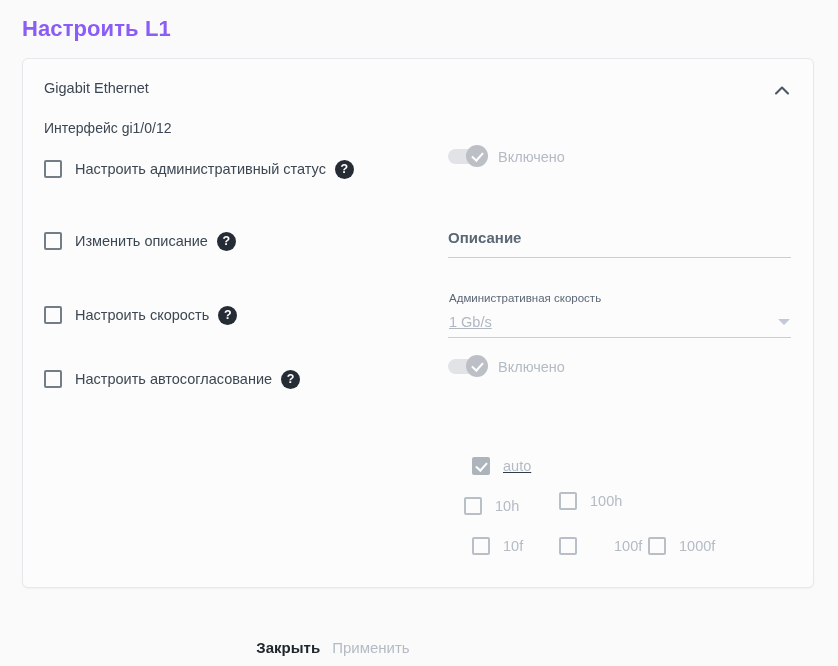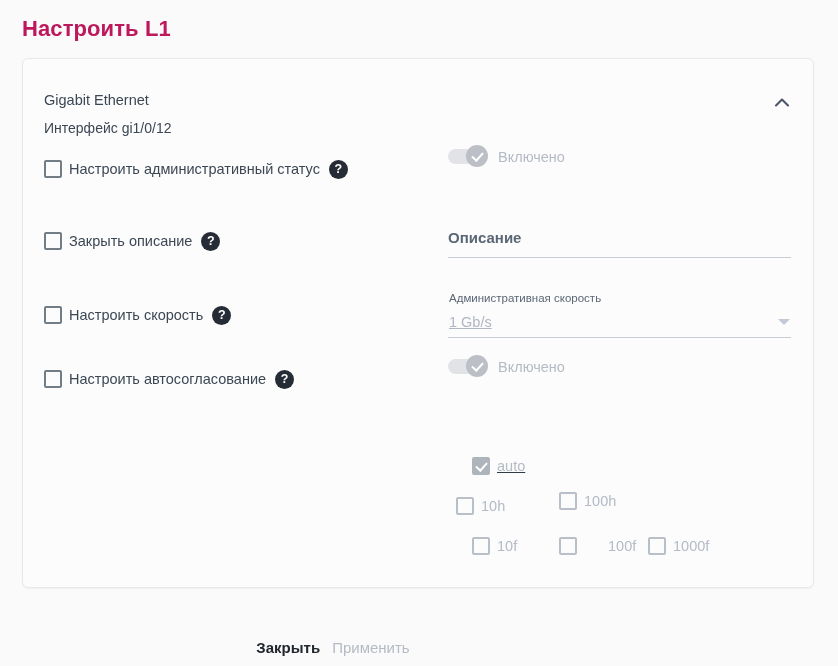--- a/index.html
+++ b/index.html
@@ -16,41 +16,41 @@
     overflow: hidden;
     position: relative;
   }
 
   .page-title {
     position: absolute;
     left: 22px;
     top: 16px;
     font-size: 22px;
     font-weight: 600;
-    color: #be185d;
+    color: #8b5cf6;
     letter-spacing: 0.1px;
   }
 
   .card {
     position: absolute;
     left: 22px;
     top: 58px;
     width: 792px;
     height: 530px;
     background: #fcfcfd;
     border: 1px solid #e6e8eb;
     border-radius: 6px;
     box-sizing: border-box;
     box-shadow: 0 1px 2px rgba(0,0,0,0.04);
   }
 
   .card-header {
     position: absolute;
     left: 0;
-    top: 16px;
+    top: 4px;
     width: 100%;
     height: 54px;
     box-sizing: border-box;
   }
   .card-header-title {
     position: absolute;
     left: 21px;
     top: 17px;
     font-size: 14.5px;
     color: #3c4753;
@@ -122,21 +122,21 @@
     left: 4px;
     top: 1px;
     width: 5px;
     height: 9px;
     border: solid #ffffff;
     border-width: 0 2px 2px 0;
     transform: rotate(42deg);
   }
 
   .cb-label {
-    margin-left: 7px;
+    margin-left: 13px;
     font-size: 14.5px;
     color: #3c4753;
     white-space: nowrap;
   }
   .cb-label.muted {
     color: #b4bbc4;
   }
 
   
   .help-icon {
@@ -311,21 +311,21 @@
             <span class="knob"></span>
           </span>
         <span class="toggle-label">Включено</span>
       </div>
     </div>
   </div>
 
   <div class="row" style="top:162px;">
     <div class="row-left">
       <span class="cb"></span>
-      <span class="cb-label">Закрыть описание</span>
+      <span class="cb-label">Изменить описание</span>
       <span class="help-icon">?</span>
     </div>
     <div class="row-right">
       <div class="field">
         <span class="placeholder" style="top:8px;">Описание</span>
         <span class="underline" style="top:36px;"></span>
       </div>
     </div>
   </div>
 
@@ -359,21 +359,21 @@
         <span class="toggle-label">Включено</span>
       </div>
     </div>
   </div>
 
   <div class="duplex-grid" id="duplex-grid" style="top:398px; left:425px; width:340px; height:120px;">
       <div class="duplex-item" style="left: 24px; top: 0px; text-decoration: underline;">
         <span class="cb checked disabled"></span>
         <span class="cb-label muted">auto</span>
       </div>
-      <div class="duplex-item" style="left: 8px; top: 40px;">
+      <div class="duplex-item" style="left: 16px; top: 40px;">
         <span class="cb disabled"></span>
         <span class="cb-label muted">10h</span>
       </div>
       <div class="duplex-item" style="left: 111px; top: 35px;">
         <span class="cb disabled"></span>
         <span class="cb-label muted">100h</span>
       </div>
       <div class="duplex-item" style="left: 24px; top: 80px;">
         <span class="cb disabled"></span>
         <span class="cb-label muted">10f</span>

